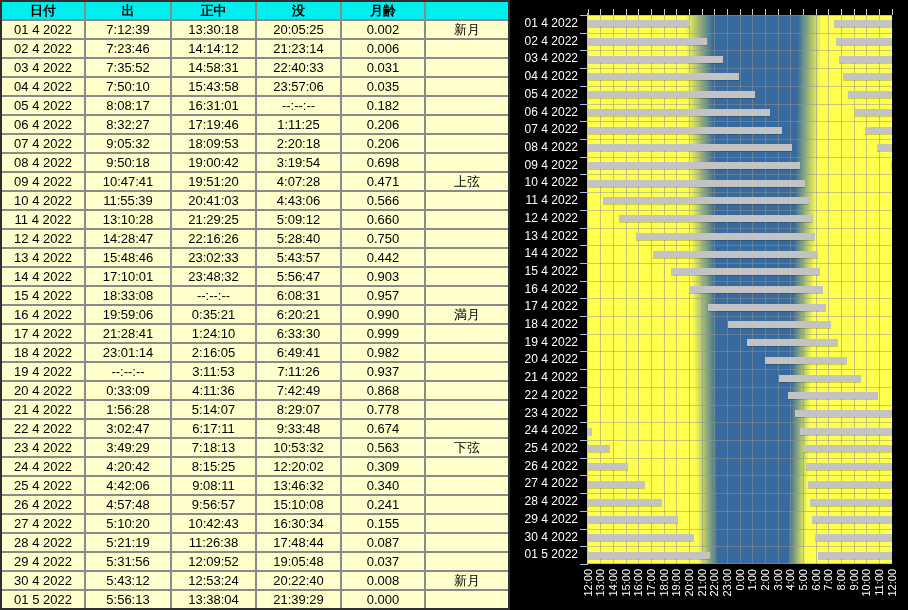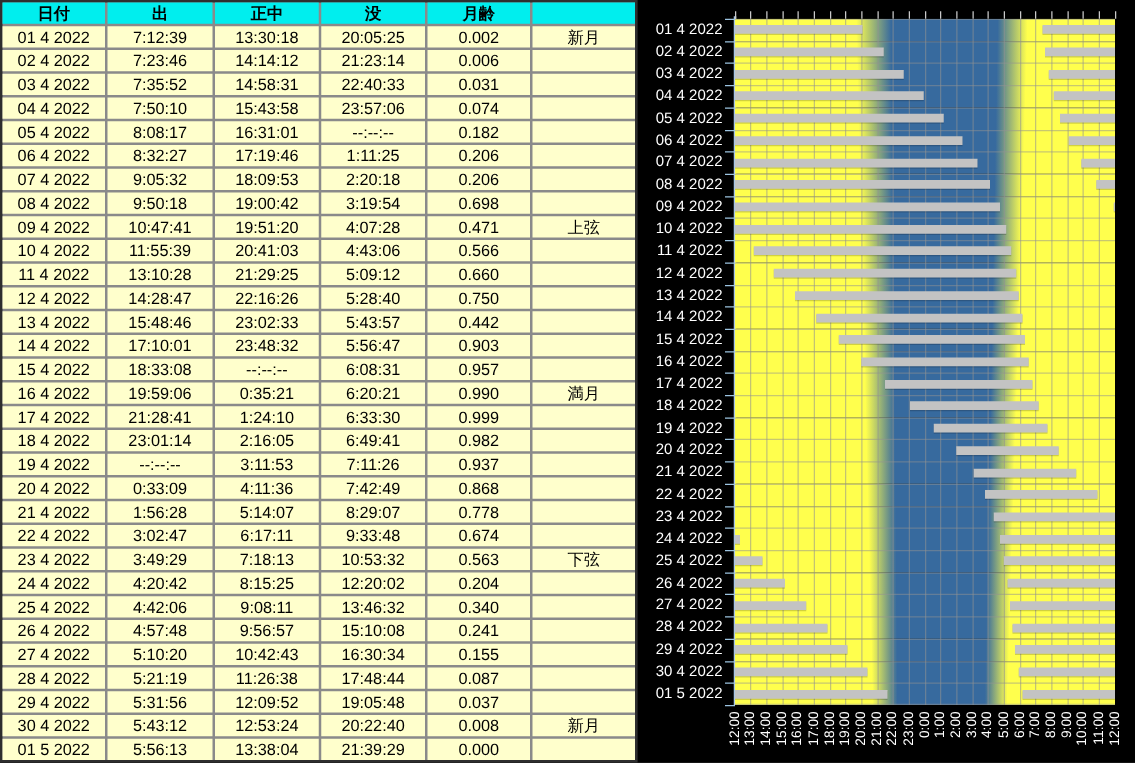--- a/index.html
+++ b/index.html
@@ -53,21 +53,21 @@
       <div class="cell">03 4 2022</div>
       <div class="cell">7:35:52</div>
       <div class="cell">14:58:31</div>
       <div class="cell">22:40:33</div>
       <div class="cell">0.031</div>
       <div class="cell"></div>
       <div class="cell">04 4 2022</div>
       <div class="cell">7:50:10</div>
       <div class="cell">15:43:58</div>
       <div class="cell">23:57:06</div>
-      <div class="cell">0.074</div>
+      <div class="cell">0.035</div>
       <div class="cell"></div>
       <div class="cell">05 4 2022</div>
       <div class="cell">8:08:17</div>
       <div class="cell">16:31:01</div>
       <div class="cell">--:--:--</div>
       <div class="cell">0.182</div>
       <div class="cell"></div>
       <div class="cell">06 4 2022</div>
       <div class="cell">8:32:27</div>
       <div class="cell">17:19:46</div>
@@ -173,21 +173,21 @@
       <div class="cell">23 4 2022</div>
       <div class="cell">3:49:29</div>
       <div class="cell">7:18:13</div>
       <div class="cell">10:53:32</div>
       <div class="cell">0.563</div>
       <div class="cell">下弦</div>
       <div class="cell">24 4 2022</div>
       <div class="cell">4:20:42</div>
       <div class="cell">8:15:25</div>
       <div class="cell">12:20:02</div>
-      <div class="cell">0.204</div>
+      <div class="cell">0.309</div>
       <div class="cell"></div>
       <div class="cell">25 4 2022</div>
       <div class="cell">4:42:06</div>
       <div class="cell">9:08:11</div>
       <div class="cell">13:46:32</div>
       <div class="cell">0.340</div>
       <div class="cell"></div>
       <div class="cell">26 4 2022</div>
       <div class="cell">4:57:48</div>
       <div class="cell">9:56:57</div>

